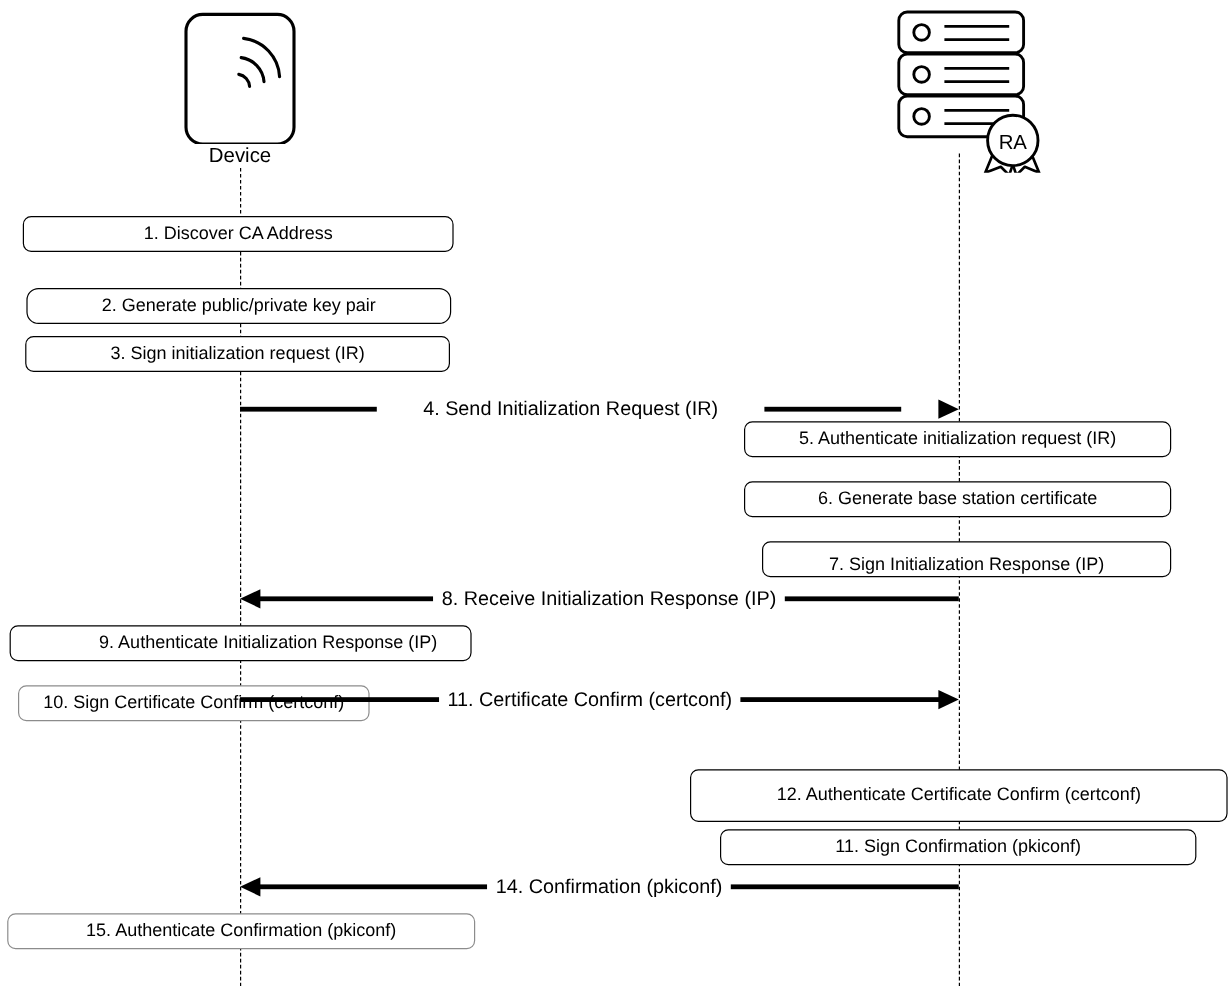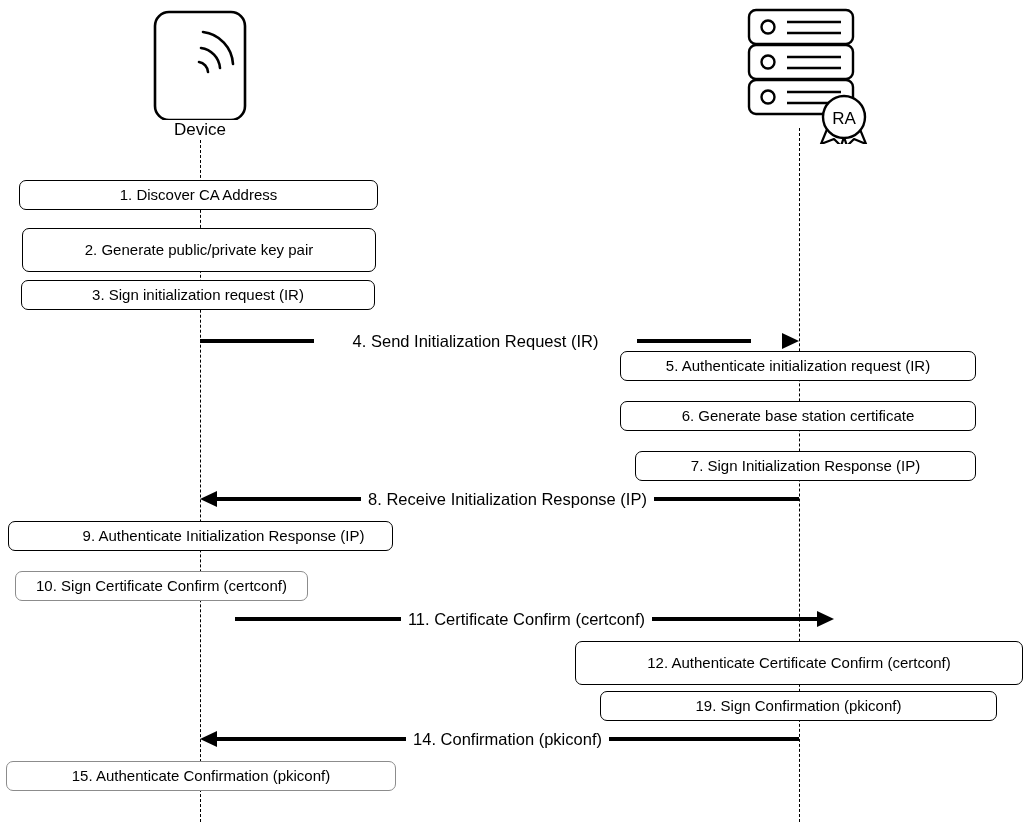--- a/index.html
+++ b/index.html
@@ -151,21 +151,21 @@
       <circle cx="109" cy="113" r="21" fill="#ffffff" stroke="#000000" stroke-width="2.4"></circle>
       <text x="109" y="120" text-anchor="middle" font-family="Liberation Sans, sans-serif" font-size="17" fill="#000000">RA</text>
     </svg>
     <div class="actor-label"></div>
   </div>
 
   <div class="pbox" style="left:19px; top:180px; width:359px; height:30px;">
     <span>1. Discover CA Address</span>
   </div>
 
-  <div class="pbox" style="left:22px; top:228px; width:354px; height:44px;">
+  <div class="pbox" style="left:22px; top:240px; width:354px; height:30px;border-radius:10px;">
     <span>2. Generate public/private key pair</span>
   </div>
 
   <div class="pbox" style="left:21px; top:280px; width:354px; height:30px;">
     <span>3. Sign initialization request (IR)</span>
   </div>
 
   <div class="msg" style="left:200px; top:326px; width:599px;gap:32px;">
     <div class="seg"></div>
     <div class="msg-label">4. Send Initialization Request (IR)</div>
@@ -174,52 +174,52 @@
   </div>
 
   <div class="pbox" style="left:620px; top:351px; width:356px; height:30px;">
     <span>5. Authenticate initialization request (IR)</span>
   </div>
 
   <div class="pbox" style="left:620px; top:401px; width:356px; height:30px;">
     <span>6. Generate base station certificate</span>
   </div>
 
-  <div class="pbox" style="left:635px; top:451px; width:341px; height:30px;">
+  <div class="pbox" style="left:635px; top:451px; width:341px; height:30px;align-items:flex-end;">
     <span>7. Sign Initialization Response (IP)</span>
   </div>
 
   <div class="msg" style="left:200px; top:484px; width:599px;">
     <div class="head-left"></div>
     <div class="seg"></div>
     <div class="msg-label">8. Receive Initialization Response (IP)</div>
     <div class="seg"></div>
   </div>
 
   <div class="pbox" style="left:8px; top:521px; width:385px; height:30px;padding-left:46px;">
     <span>9. Authenticate Initialization Response (IP)</span>
   </div>
 
   <div class="pbox gray" style="left:15px; top:571px; width:293px; height:30px;">
     <span>10. Sign Certificate Confirm (certconf)</span>
   </div>
 
-  <div class="msg" style="left:200px; top:604px; width:599px;margin-left:35px;">
+  <div class="msg" style="left:200px; top:568px; width:599px;">
     <div class="seg"></div>
     <div class="msg-label">11. Certificate Confirm (certconf)</div>
     <div class="seg"></div>
     <div class="head-right"></div>
   </div>
 
   <div class="pbox" style="left:575px; top:641px; width:448px; height:44px;">
     <span>12. Authenticate Certificate Confirm (certconf)</span>
   </div>
 
   <div class="pbox" style="left:600px; top:691px; width:397px; height:30px;">
-    <span>19. Sign Confirmation (pkiconf)</span>
+    <span>11. Sign Confirmation (pkiconf)</span>
   </div>
 
   <div class="msg" style="left:200px; top:724px; width:599px;">
     <div class="head-left"></div>
     <div class="seg"></div>
     <div class="msg-label">14. Confirmation (pkiconf)</div>
     <div class="seg"></div>
   </div>
 
   <div class="pbox gray" style="left:6px; top:761px; width:390px; height:30px;">

